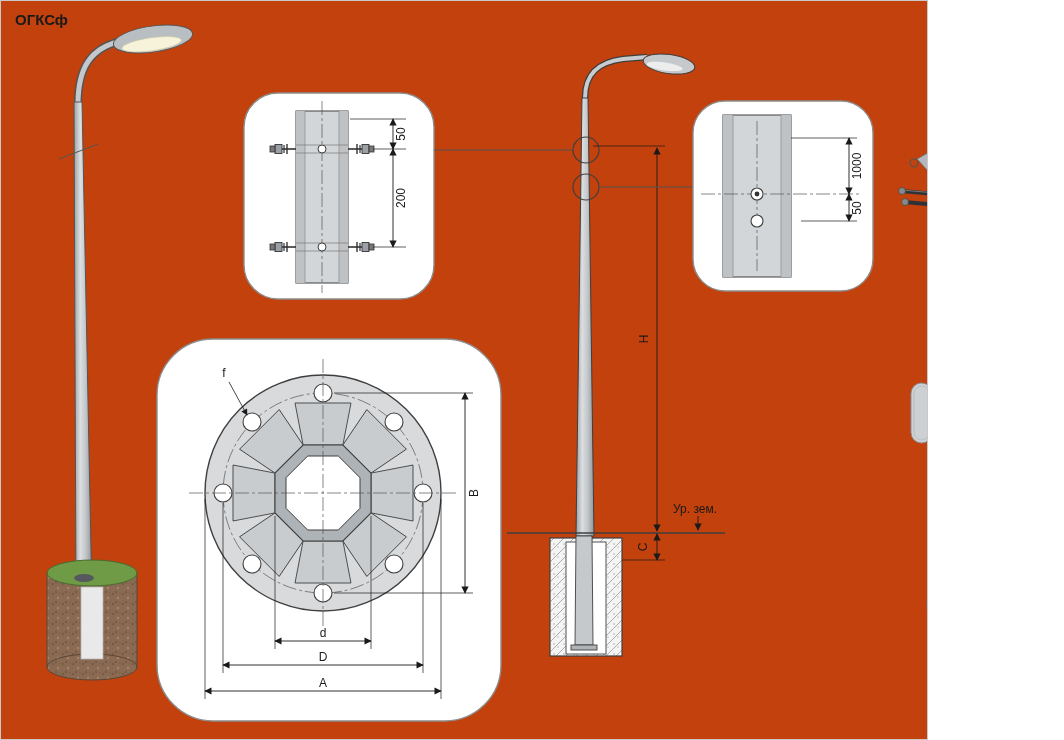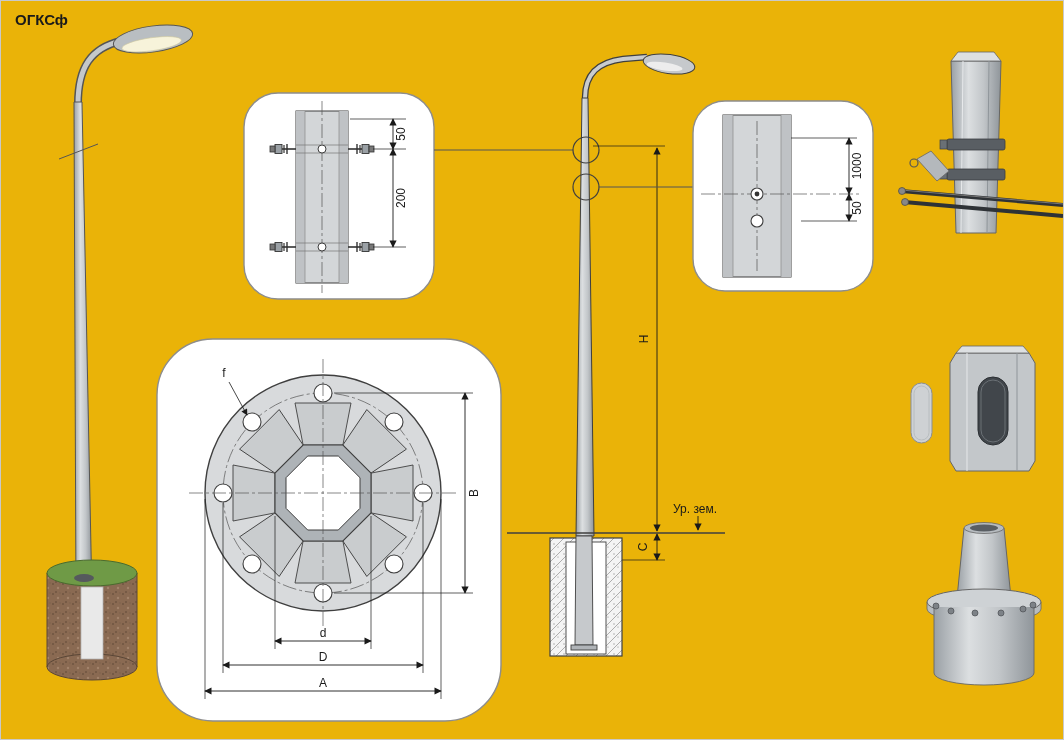--- a/index.html
+++ b/index.html
@@ -1,17 +1,17 @@
 <!DOCTYPE html>
 <html><head>
 <meta charset="utf-8">
 <style>
   html,body{margin:0;padding:0;background:#fff;}
   .canvas{
-    position:relative;width:1064px;height:740px;background:#eab308;
+    position:relative;width:928px;height:740px;background:#c2410c;
     border:1px solid #c9c9c9;box-sizing:border-box;overflow:hidden;
     font-family:"Liberation Sans", sans-serif;
   }
   svg{position:absolute;left:0;top:0;}
   text{font-family:"Liberation Sans", sans-serif;fill:#1a1a1a;}
   .dimtxt{font-size:12px;}
   .titletxt{font-size:15px;font-weight:600;}
 </style>
 </head>
 <body>

